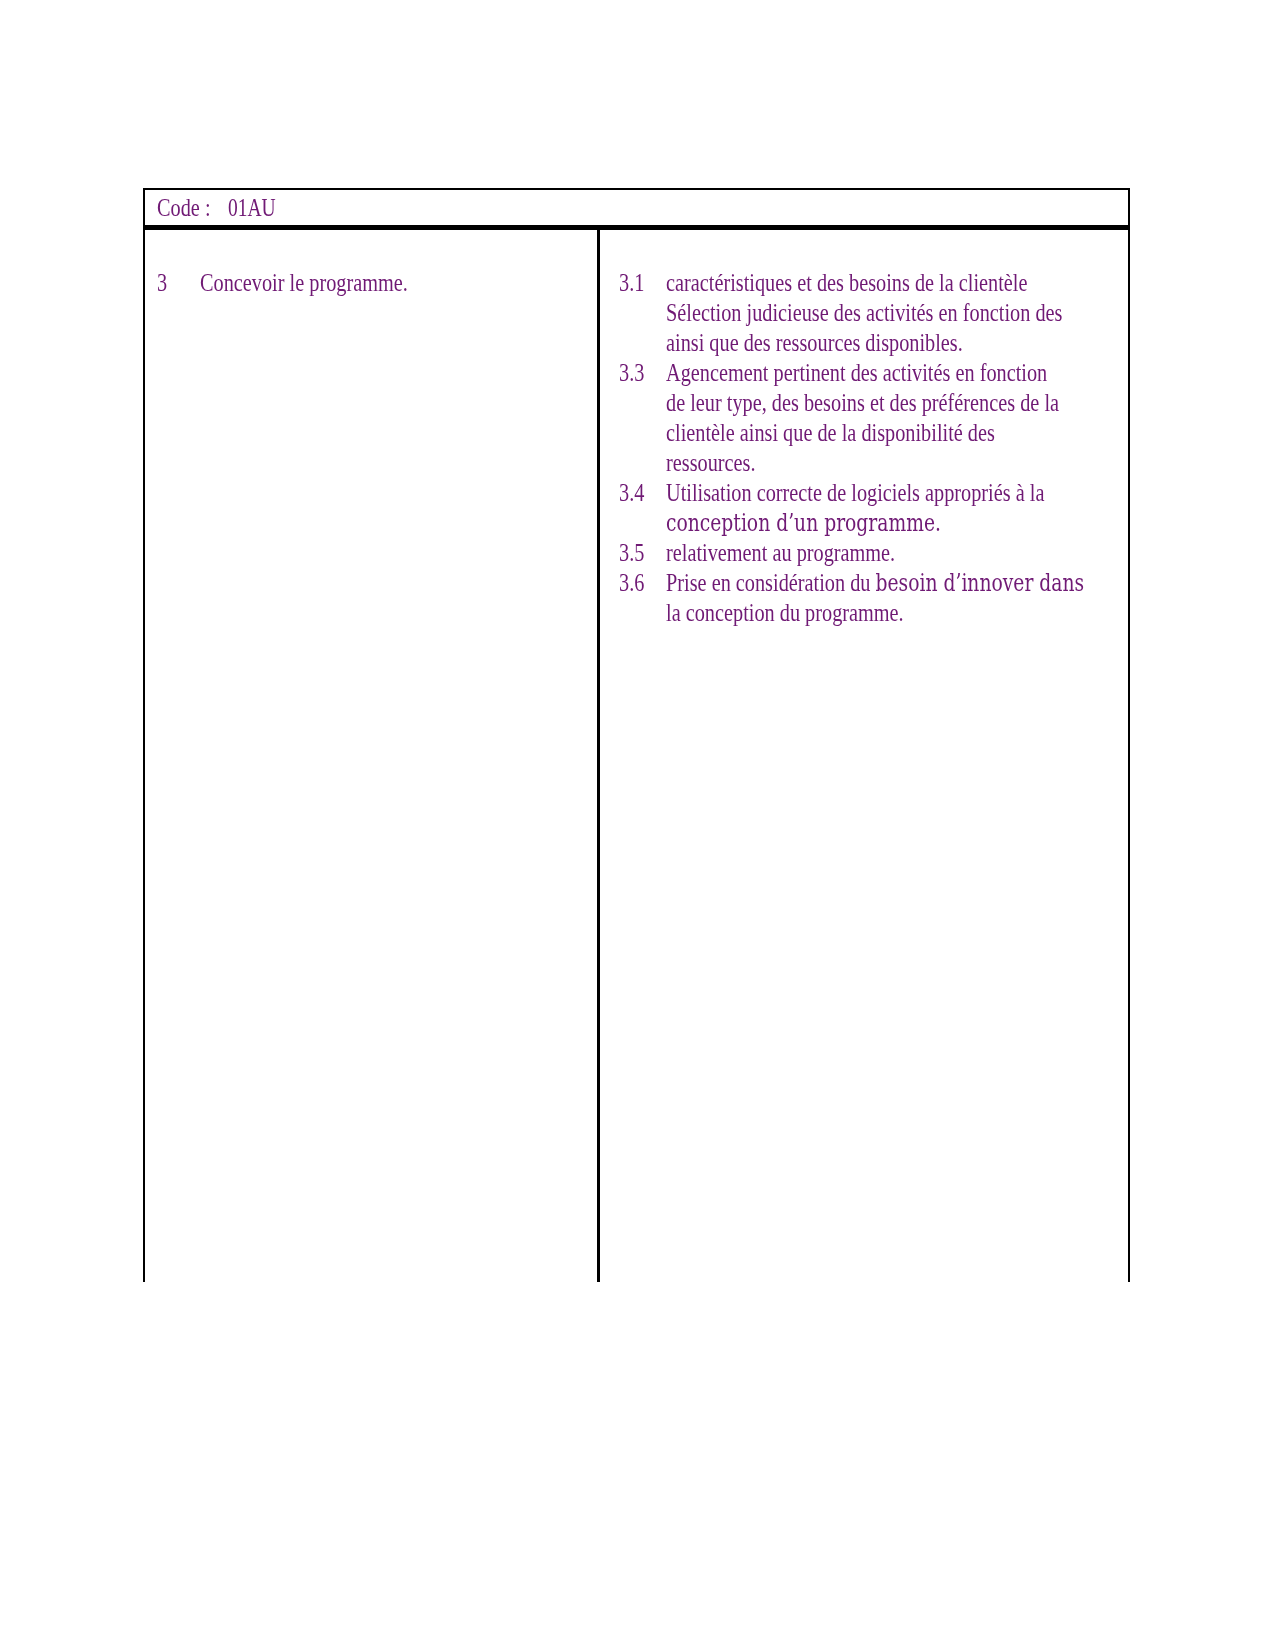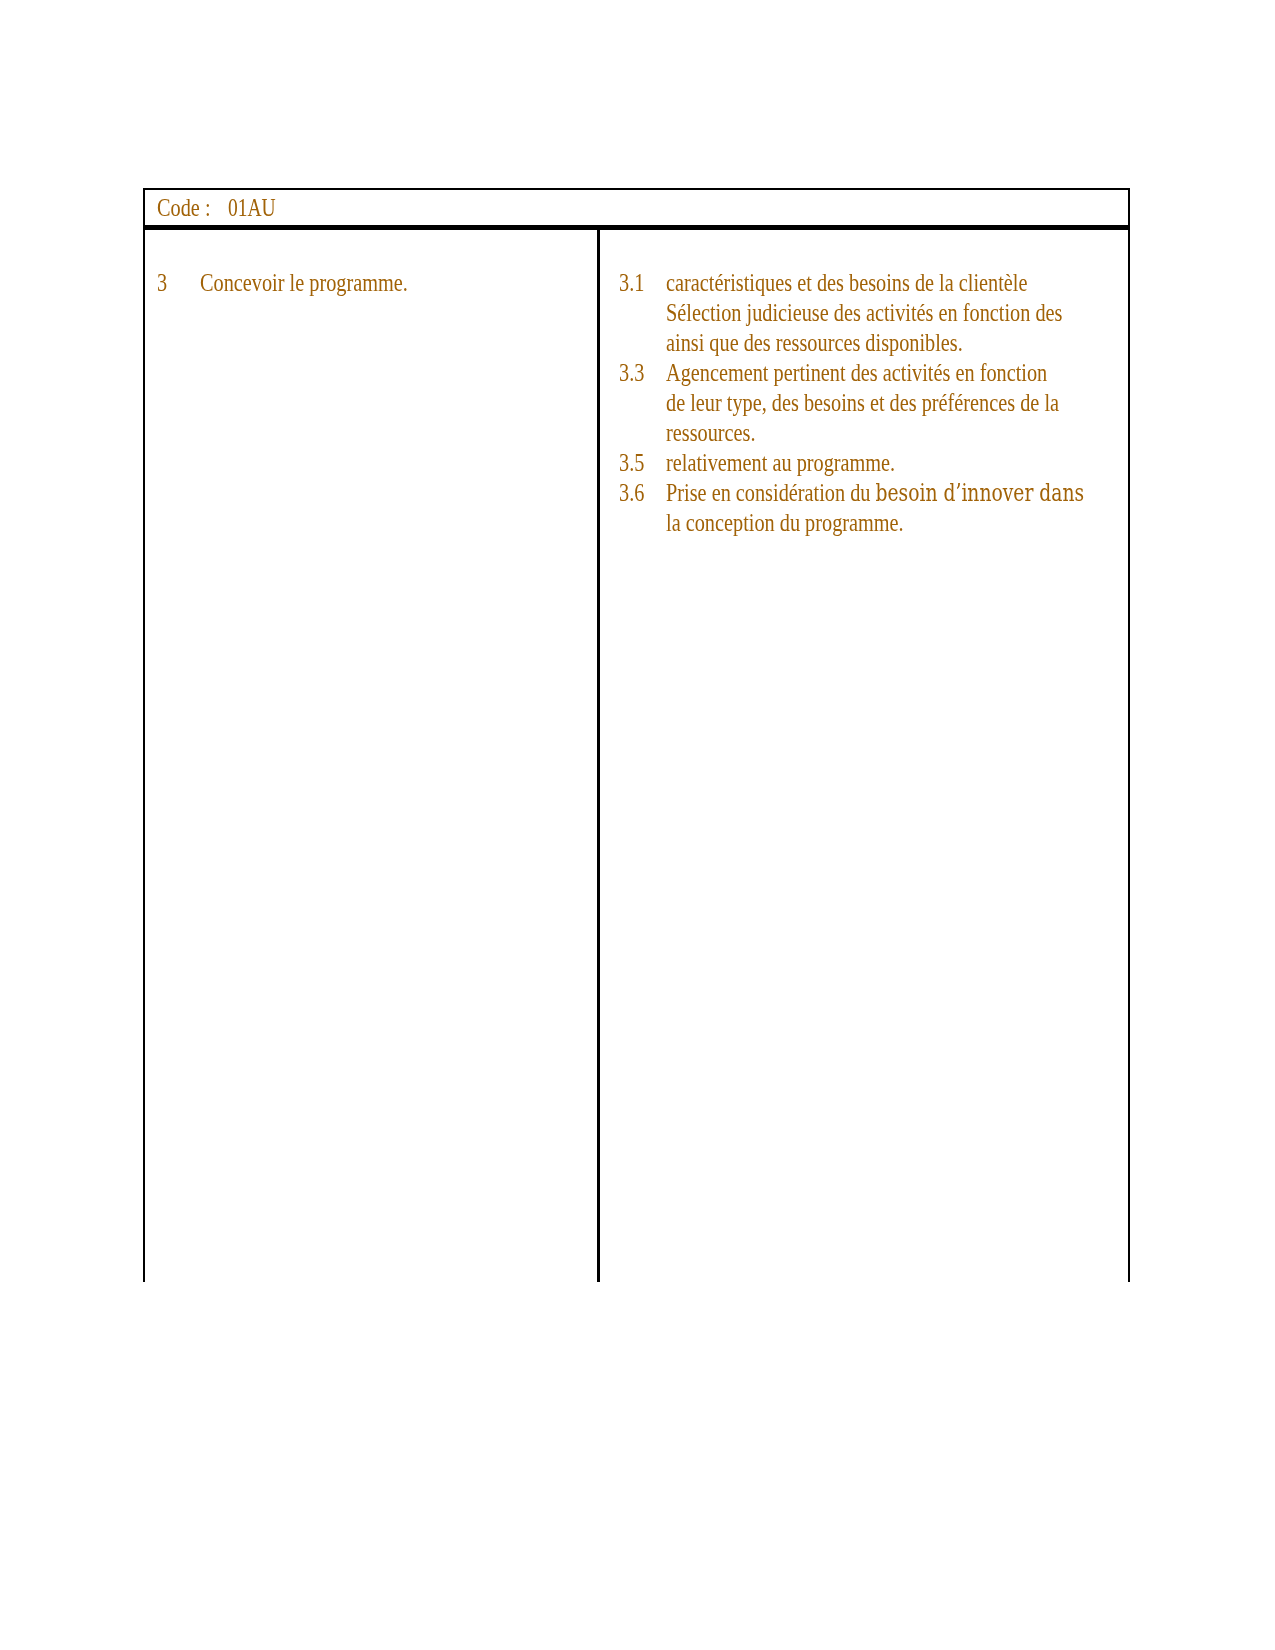--- a/index.html
+++ b/index.html
@@ -1,21 +1,21 @@
 <!DOCTYPE html>
 <html><head>
 <meta charset="utf-8">
 <style>
   html,body{margin:0;padding:0;background:#ffffff;}
   .page{
     position:relative;
     width:1275px;height:1282px;
     background:#ffffff;
     font-family:"Liberation Serif", serif;
-    color:#a16207;
+    color:#701a75;
     overflow:hidden;
   }
   
   .sx{
     display:inline-block;
     white-space:nowrap;
     transform:scaleX(0.78);
     transform-origin:0 50%;
   }
   .alt{
@@ -99,24 +99,32 @@
           <div class="tline"><span class="sx">ainsi que des ressources disponibles.</span></div>
         </div>
       </div>
 
 
       <div class="crit">
         <span class="crit-num"><span class="sx">3.3</span></span>
         <div class="crit-lines">
           <div class="tline"><span class="sx">Agencement pertinent des activités en fonction</span></div>
           <div class="tline"><span class="sx">de leur type, des besoins et des préférences de la</span></div>
+          <div class="tline"><span class="sx">clientèle ainsi que de la disponibilité des</span></div>
           <div class="tline"><span class="sx">ressources.</span></div>
         </div>
       </div>
 
+      <div class="crit">
+        <span class="crit-num"><span class="sx">3.4</span></span>
+        <div class="crit-lines">
+          <div class="tline"><span class="sx">Utilisation correcte de logiciels appropriés à la</span></div>
+          <div class="tline"><span class="sx alt">conception d’un programme.</span></div>
+        </div>
+      </div>
 
       <div class="crit">
         <span class="crit-num"><span class="sx">3.5</span></span>
         <div class="crit-lines">
           <div class="tline"><span class="sx">relativement au programme.</span></div>
         </div>
       </div>
 
       <div class="crit">
         <span class="crit-num"><span class="sx">3.6</span></span>

